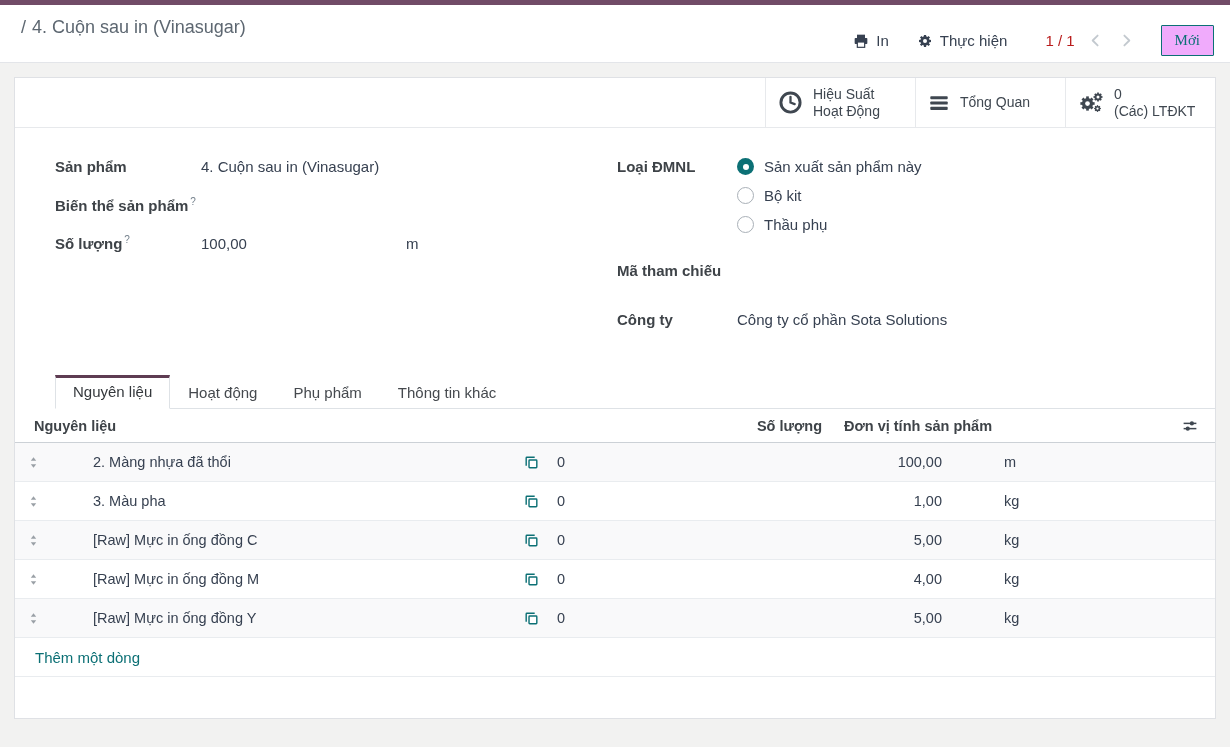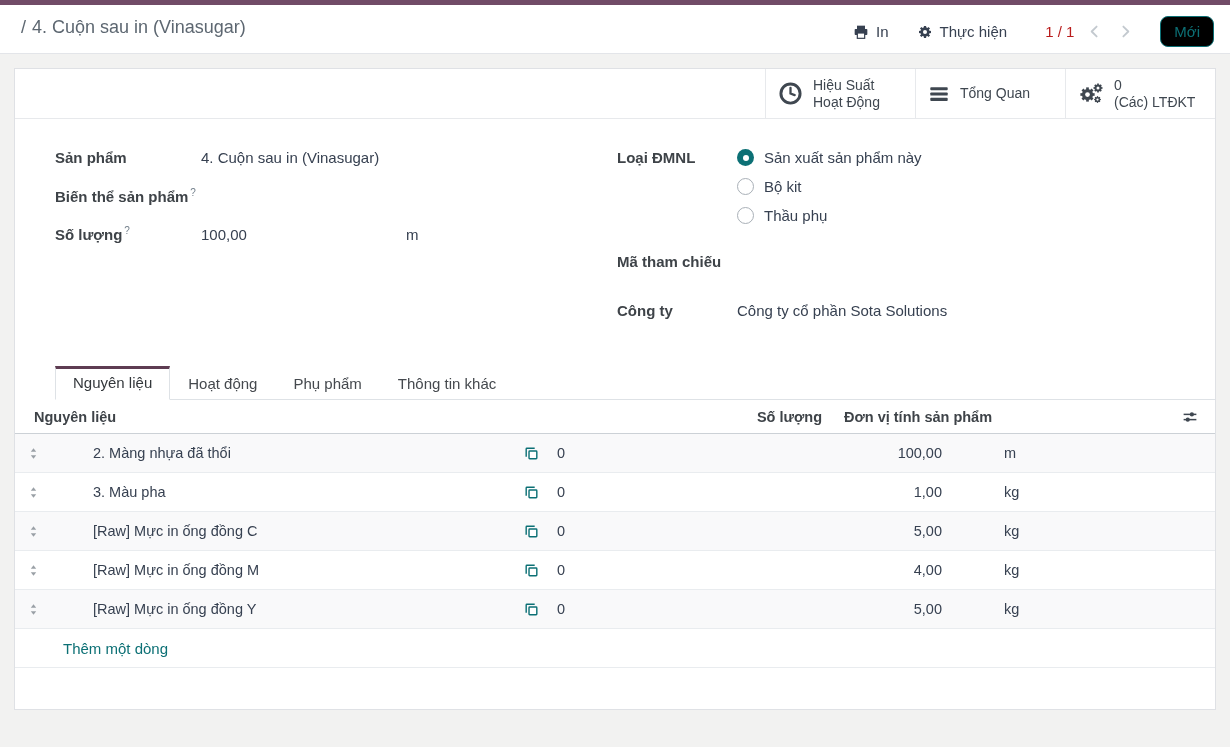--- a/index.html
+++ b/index.html
@@ -22,32 +22,32 @@
     padding:8px 16px 6px 16px;
     display:flex; justify-content:space-between; align-items:flex-start;
     flex:none;
   }
   .breadcrumbs { font-size:18px; line-height:29px; }
   .bc-line1 a { color:#2c5a68; text-decoration:none; cursor:pointer; }
   .bc-sep { color:#2c5a68; margin:0 6px; }
   .bc-line2 { padding-left:5px; color:#5d6771; }
   .bc-line2 .bc-sep { color:#5d6771; margin:0 6px 0 0; }
 
-  .cp-actions { display:flex; margin-top:3px; }
+  .cp-actions { display:flex; margin-top:12px; }
   .cp-btn {
     background:none; border:none; font-family:inherit; font-size:15px; color:#374151;
     display:flex; align-items:center; gap:7px; cursor:pointer; padding:4px 2px;
   }
   .cp-btn + .cp-btn { margin-left:24px; }
   .pager { display:flex; align-items:center; margin-left:36px; gap:10px; }
   .pager-value { color:#b91c1c; }
   .pager-chev { background:none; border:none; color:#c3c9cf; cursor:pointer; padding:2px; line-height:0; }
   .btn-new {
-    margin-left:24px; background:#000000; border:1px solid #0c7075; color:#0c7075;
-    font-family:Liberation Sans, sans-serif; font-size:15px; padding:6px 13px; border-radius:8px; cursor:pointer;
+    margin-left:24px; background:#f0abfc; border:1px solid #0c7075; color:#0c7075;
+    font-family:Liberation Serif, serif; font-size:15px; padding:6px 13px; border-radius:1px; cursor:pointer;
   }
 
   
   .content { flex:1; background:#f2f2f1; padding:14px; overflow:hidden; }
   .card { background:#fff; border:1px solid #dfe1e5; height:642px; display:flex; flex-direction:column; }
 
   
   .stat-row { height:50px; flex:none; border-bottom:1px solid #e7e9ec; display:flex; justify-content:flex-end; }
   .stat-btn {
     width:150px; border:none; border-left:1px solid #e7e9ec; background:#fff; cursor:pointer;
@@ -102,21 +102,21 @@
   .orow { height:39px; border-bottom:1px solid #e9ecef; font-size:14.5px;gap:40px; }
   .orow:nth-child(odd) { background:#f9f9fa; }
   .cell-handle { text-align:center; color:#9aa0a6; cursor:grab; line-height:0; }
   .cell-name { color:#374151; padding-left:2px; }
   .cell-count { display:flex; align-items:center; gap:17px; color:#0c7075; }
   .count-num { color:#374151; }
   .cell-qty { text-align:right; padding-right:14px; color:#374151; }
   .cell-uom { padding-left:8px; color:#374151; }
   .cell-trash { text-align:center; color:#495057; cursor:pointer; line-height:0; }
   .ofoot { height:39px; border-bottom:1px solid #e9ecef; }
-  .add-line { grid-column:1 / span 3; padding-left:48px; color:#0c7075; cursor:pointer; font-size:15px; }
+  .add-line { grid-column:1 / span 3; padding-left:20px; color:#0c7075; cursor:pointer; font-size:15px; }
 </style>
 </head>
 <body>
 
 <svg width="0" height="0" style="position:absolute" aria-hidden="true">
   <defs>
     <symbol id="i-gear" viewBox="0 0 24 24">
       <g stroke="currentColor" stroke-width="3.4">
         <line x1="12" y1="3" x2="12" y2="21"></line>
         <line x1="3" y1="12" x2="21" y2="12"></line>

